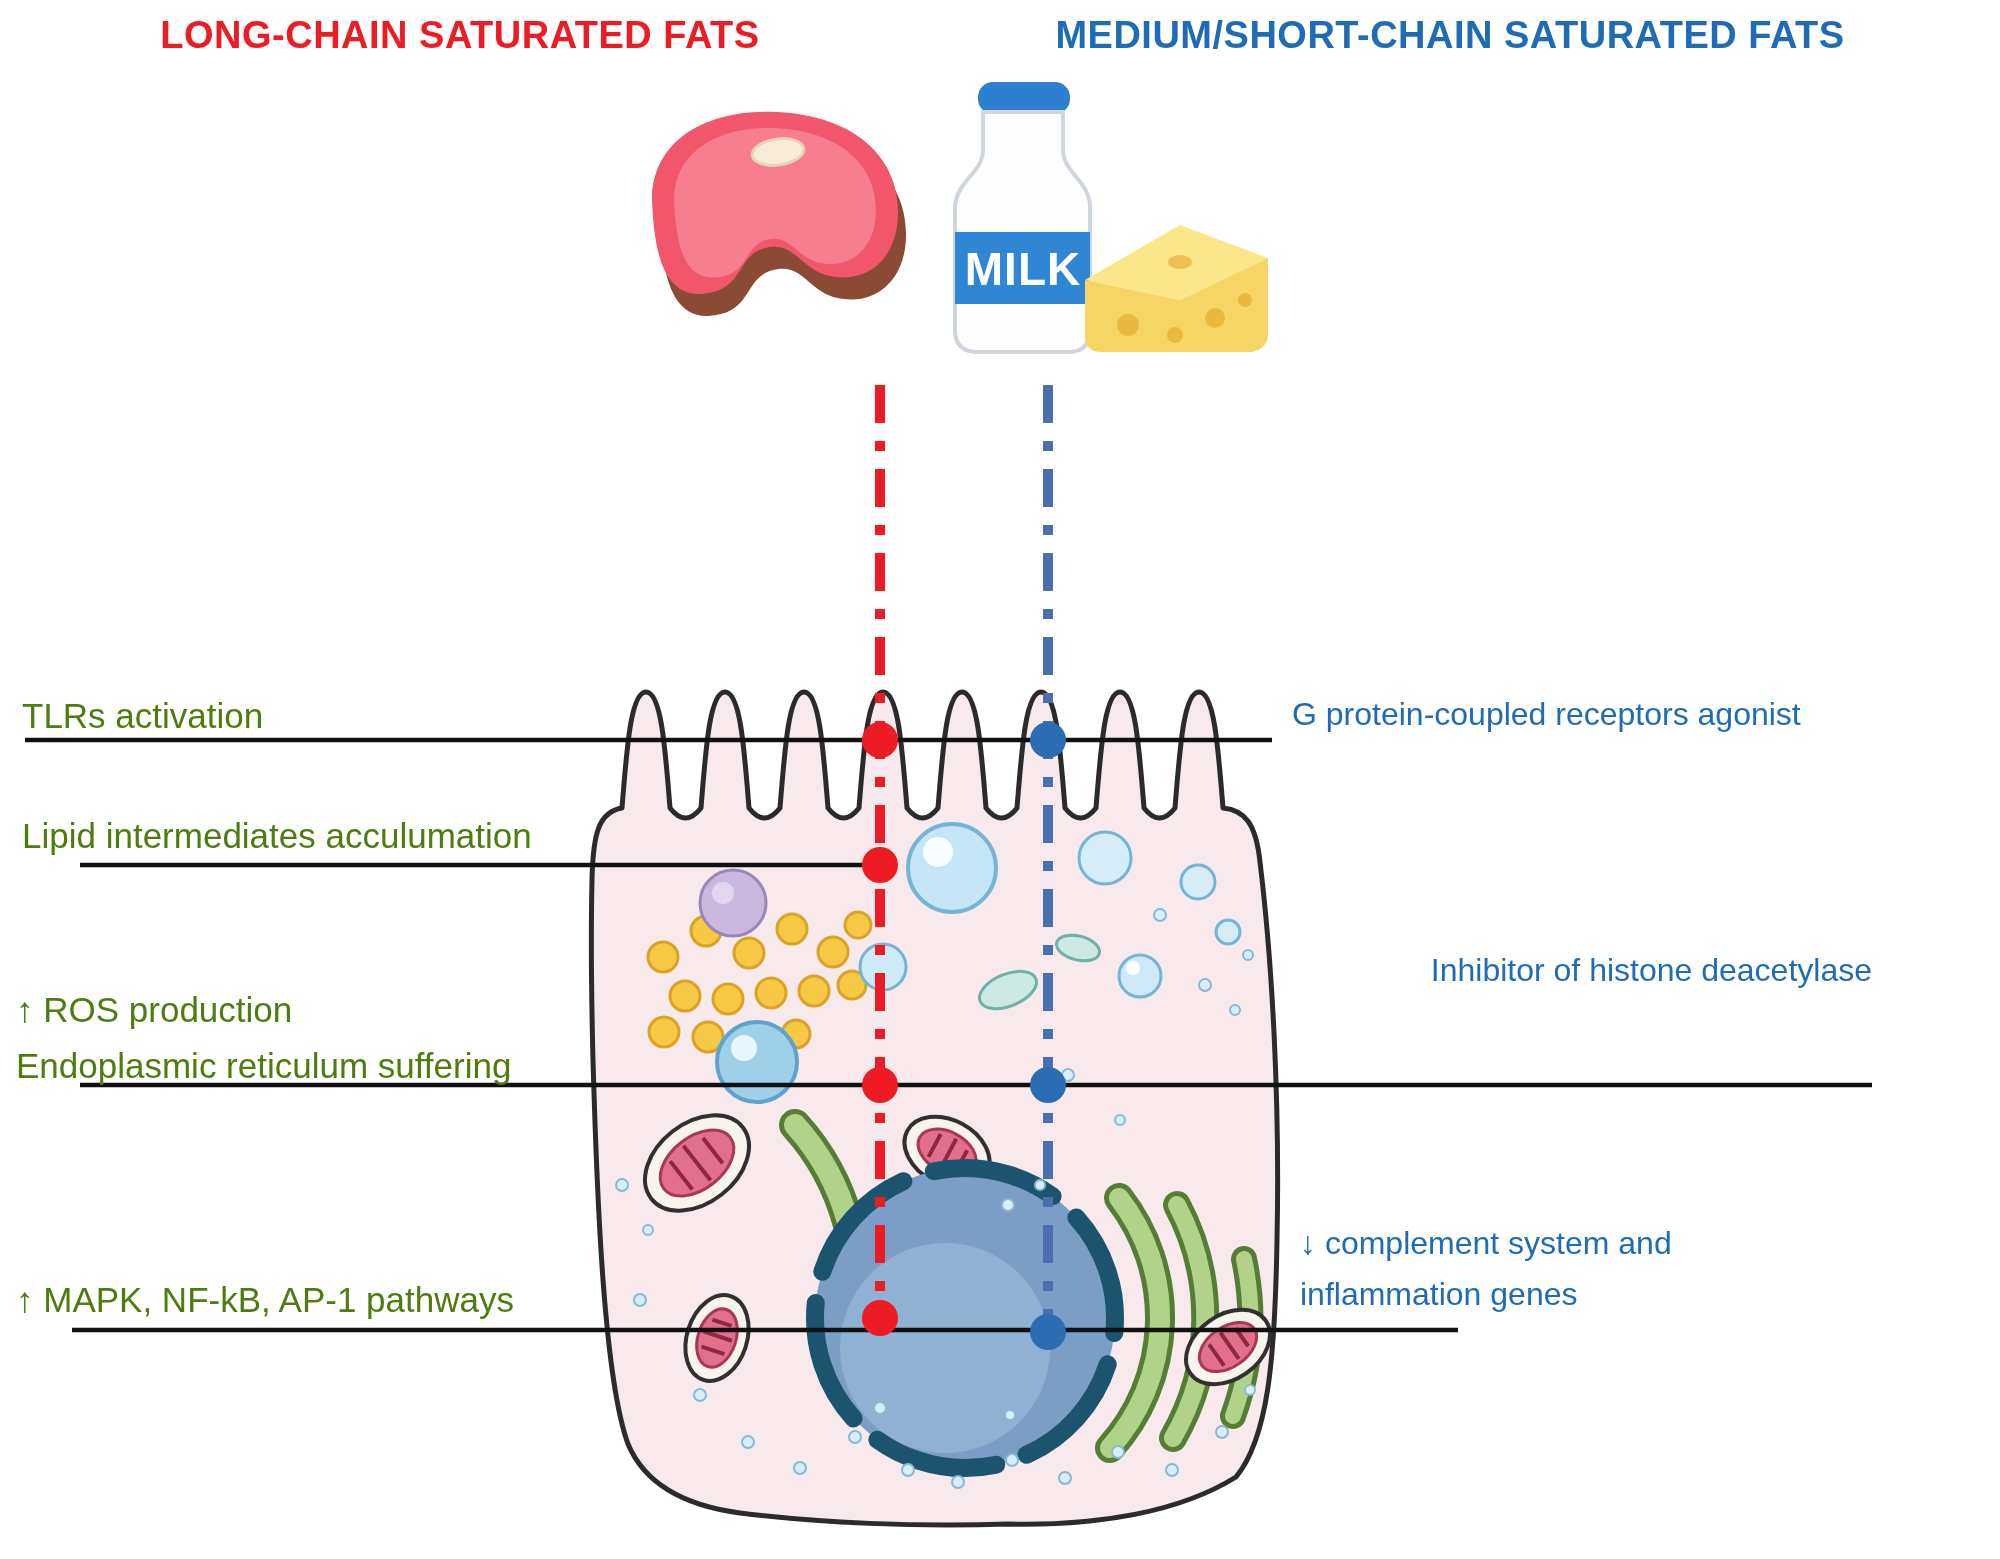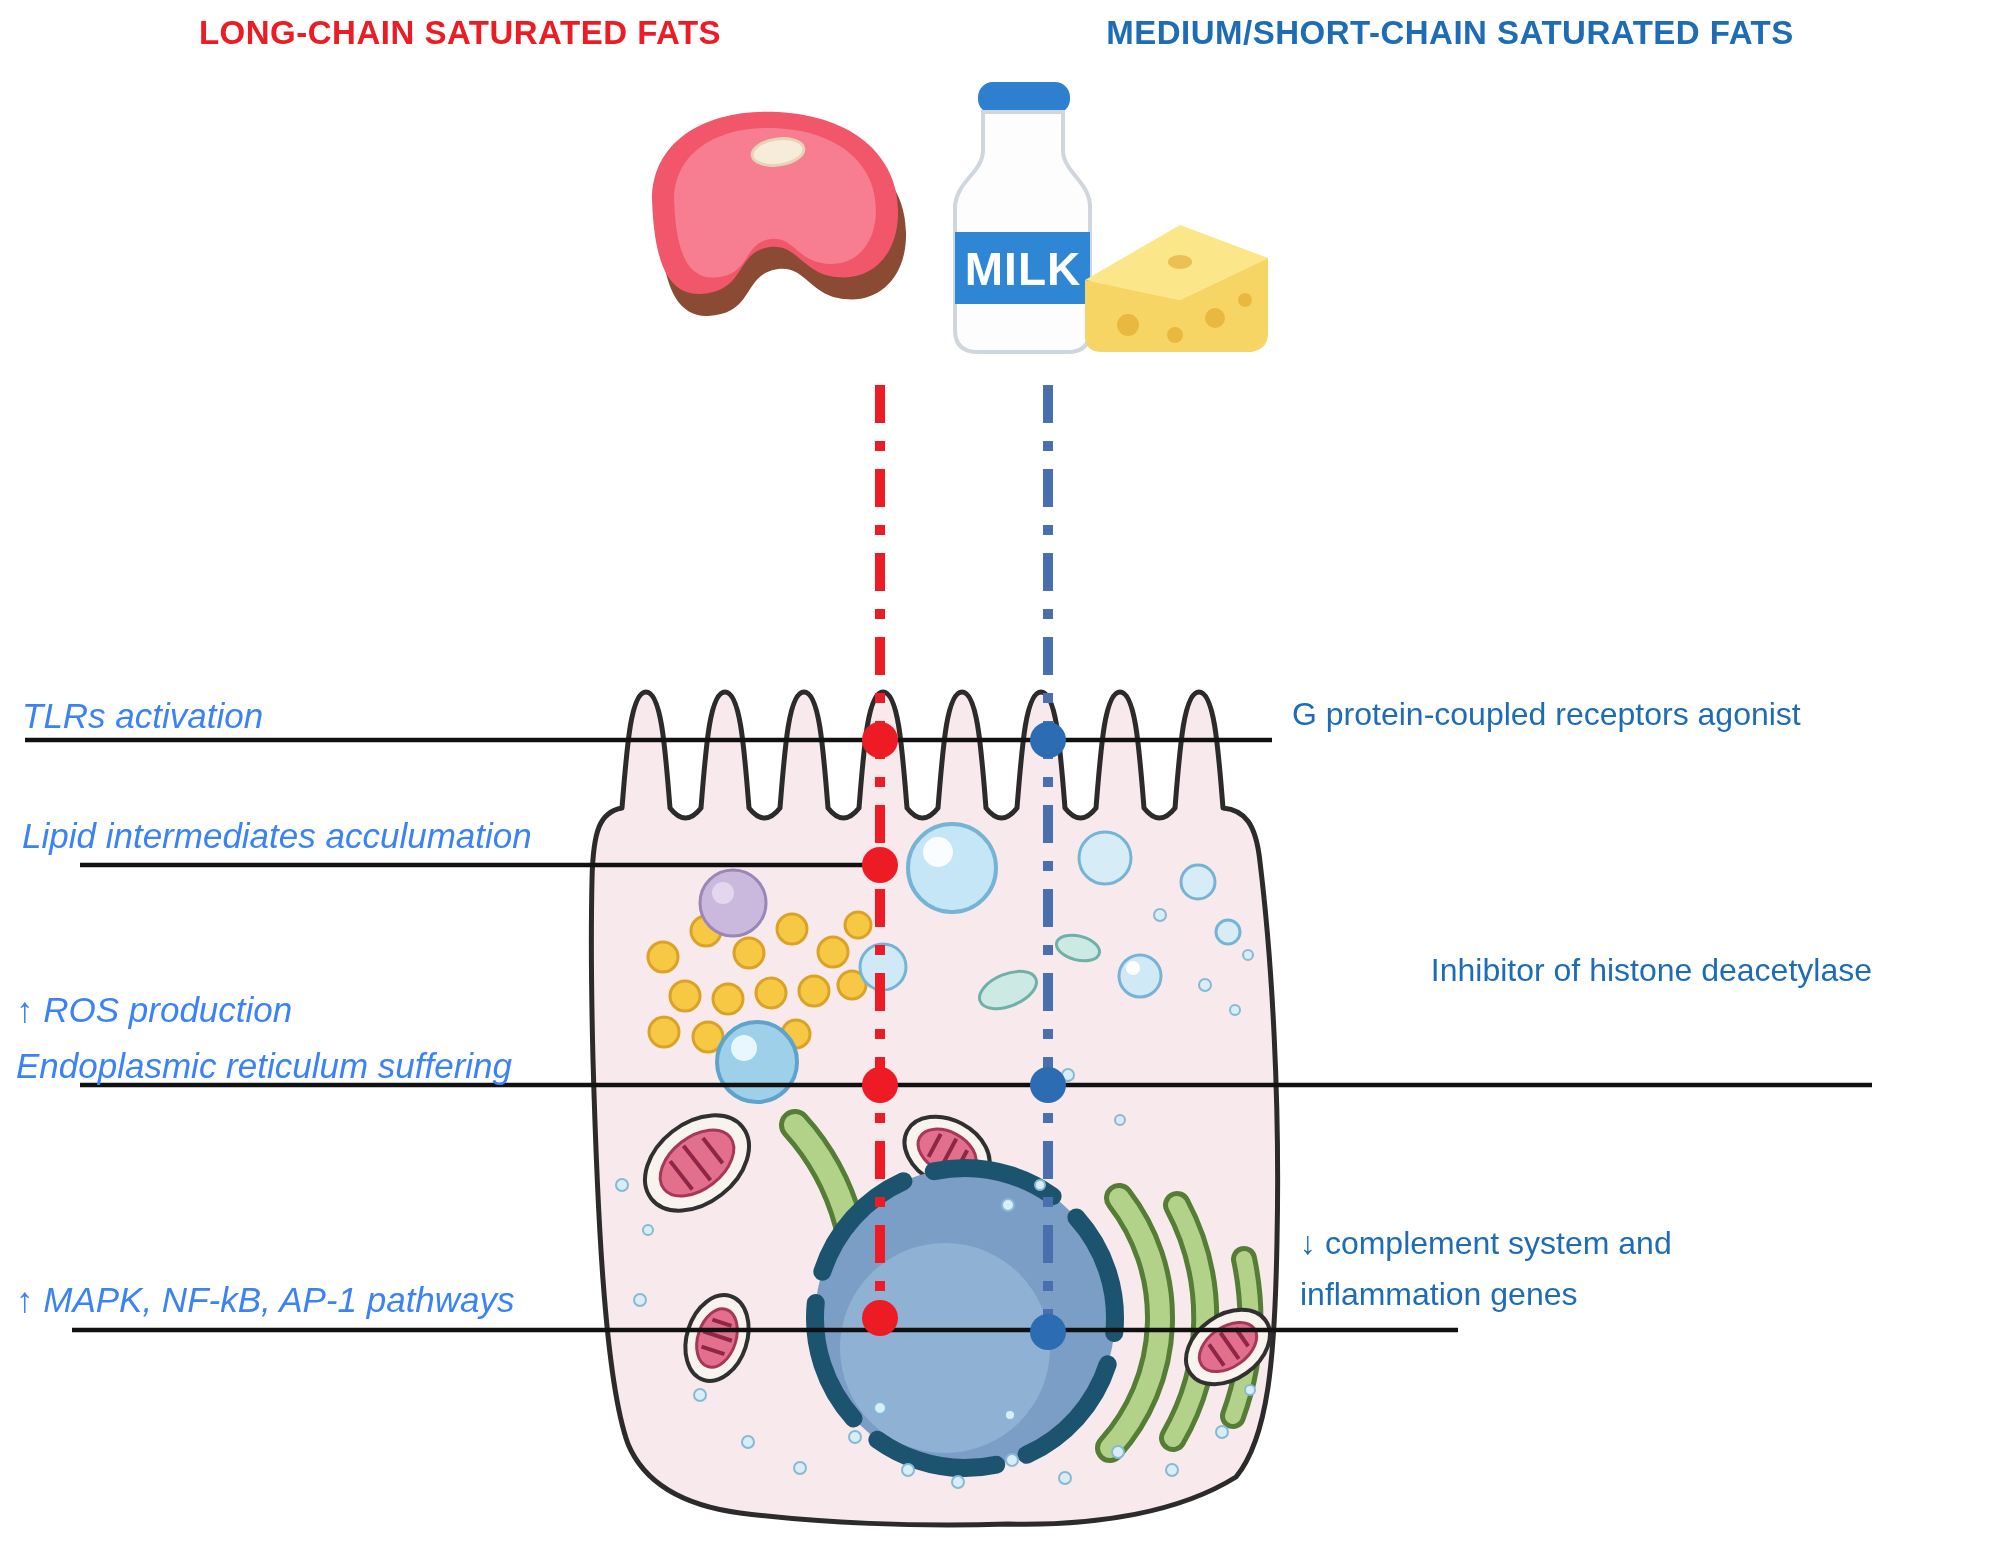--- a/index.html
+++ b/index.html
@@ -5,24 +5,24 @@
   html,body{margin:0;padding:0;background:#ffffff;}
   #app{
     position:relative;
     width:2000px;height:1559px;
     background:#ffffff;
     font-family:"Liberation Sans", sans-serif;
     overflow:hidden;
   }
   #artwork{position:absolute;left:0;top:0;}
   .lbl{position:absolute;white-space:nowrap;}
-  .title{font-weight:bold;font-size:33px;text-align:center;letter-spacing:.5px;}
+  .title{font-weight:bold;font-size:38px;text-align:center;letter-spacing:.5px;}
   .title-red{color:#ed1c24;}
   .title-blue{color:#1e6cb5;}
-  .red-lbl{color:#3b82f6;font-size:35px;font-style:italic;}
+  .red-lbl{color:#4d7c0f;font-size:35px;}
   .blue-lbl{color:#1e6cb5;font-size:32px;}
   .two-line{line-height:1.6;}
   .centered{text-align:left;}
 </style>
 </head>
 <body>
 
 <div id="app">
 
   <svg id="artwork" width="2000" height="1559" viewBox="0 0 2000 1559" xmlns="http://www.w3.org/2000/svg">

